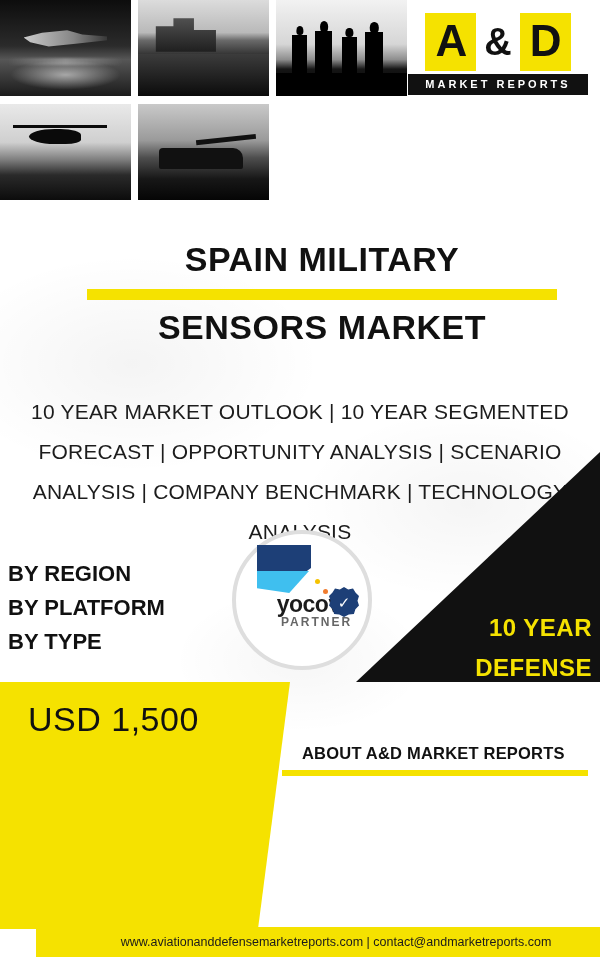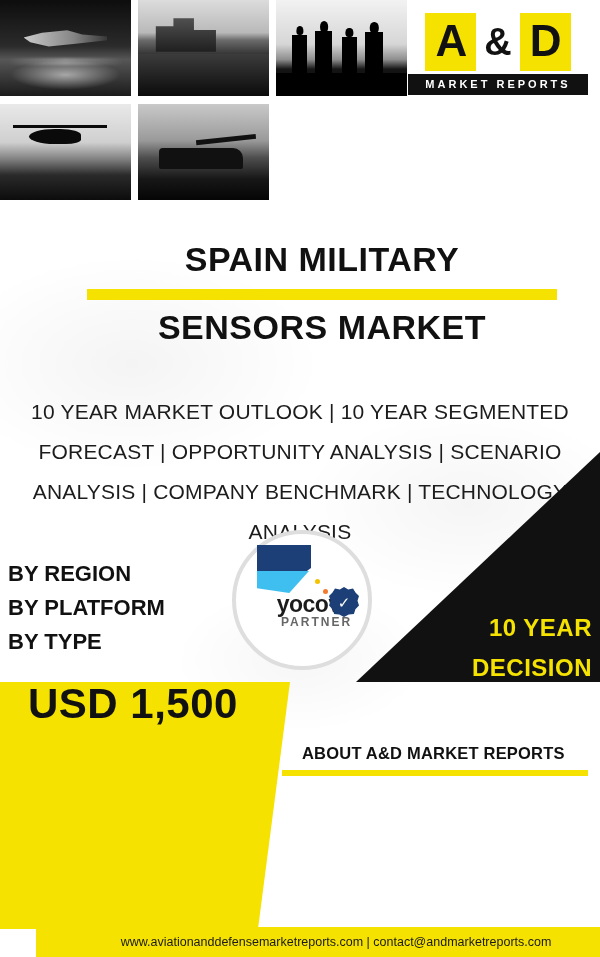--- a/index.html
+++ b/index.html
@@ -234,22 +234,22 @@
     font-size:15px; line-height:1;
   }
 
   
   .price-block {
     position:absolute; left:0; top:682px; width:600px; height:247px;
     background:#f5e200;
     clip-path: polygon(0 0, 290px 0, 258px 247px, 0 247px);
   }
   .price-text {
-    position:absolute; left:28px; top:680px;
-    font-size: 42px; font-weight: 700; color:#111; letter-spacing:.5px;
+    position:absolute; left:28px; top:700px;
+    font-size: 34px; font-weight: 400; color:#111; letter-spacing:.5px;
   }
 
   
   .about-title {
     position:absolute; left:282px; top:744px; width:308px;
     font-size: 16.5px; font-weight: 800; color:#111; letter-spacing:.2px;margin-left:20px;
   }
   .about-rule {
     position:absolute; left:282px; top:770px; width:306px; height:6px; background:#f5e200;
   }
@@ -314,21 +314,21 @@
     <div class="title-1">SPAIN MILITARY</div>
     <div class="rule"></div>
     <div class="title-2">SENSORS MARKET</div>
   </div>
 
   <div class="subtitle">10 YEAR MARKET OUTLOOK | 10 YEAR SEGMENTED FORECAST | OPPORTUNITY ANALYSIS | SCENARIO ANALYSIS | COMPANY BENCHMARK | TECHNOLOGY ANALYSIS</div>
 
   <div class="black-wedge"></div>
   <div class="ten-year">
     <div>10 YEAR</div>
-    <div>DECISION</div>
+    <div>DEFENSE</div>
   </div>
 
   <div class="by-list">
     <div>BY REGION</div>
     <div>BY PLATFORM</div>
     <div>BY TYPE</div>
   </div>
 
   <div class="yocova">
     <div class="yo-inner">

